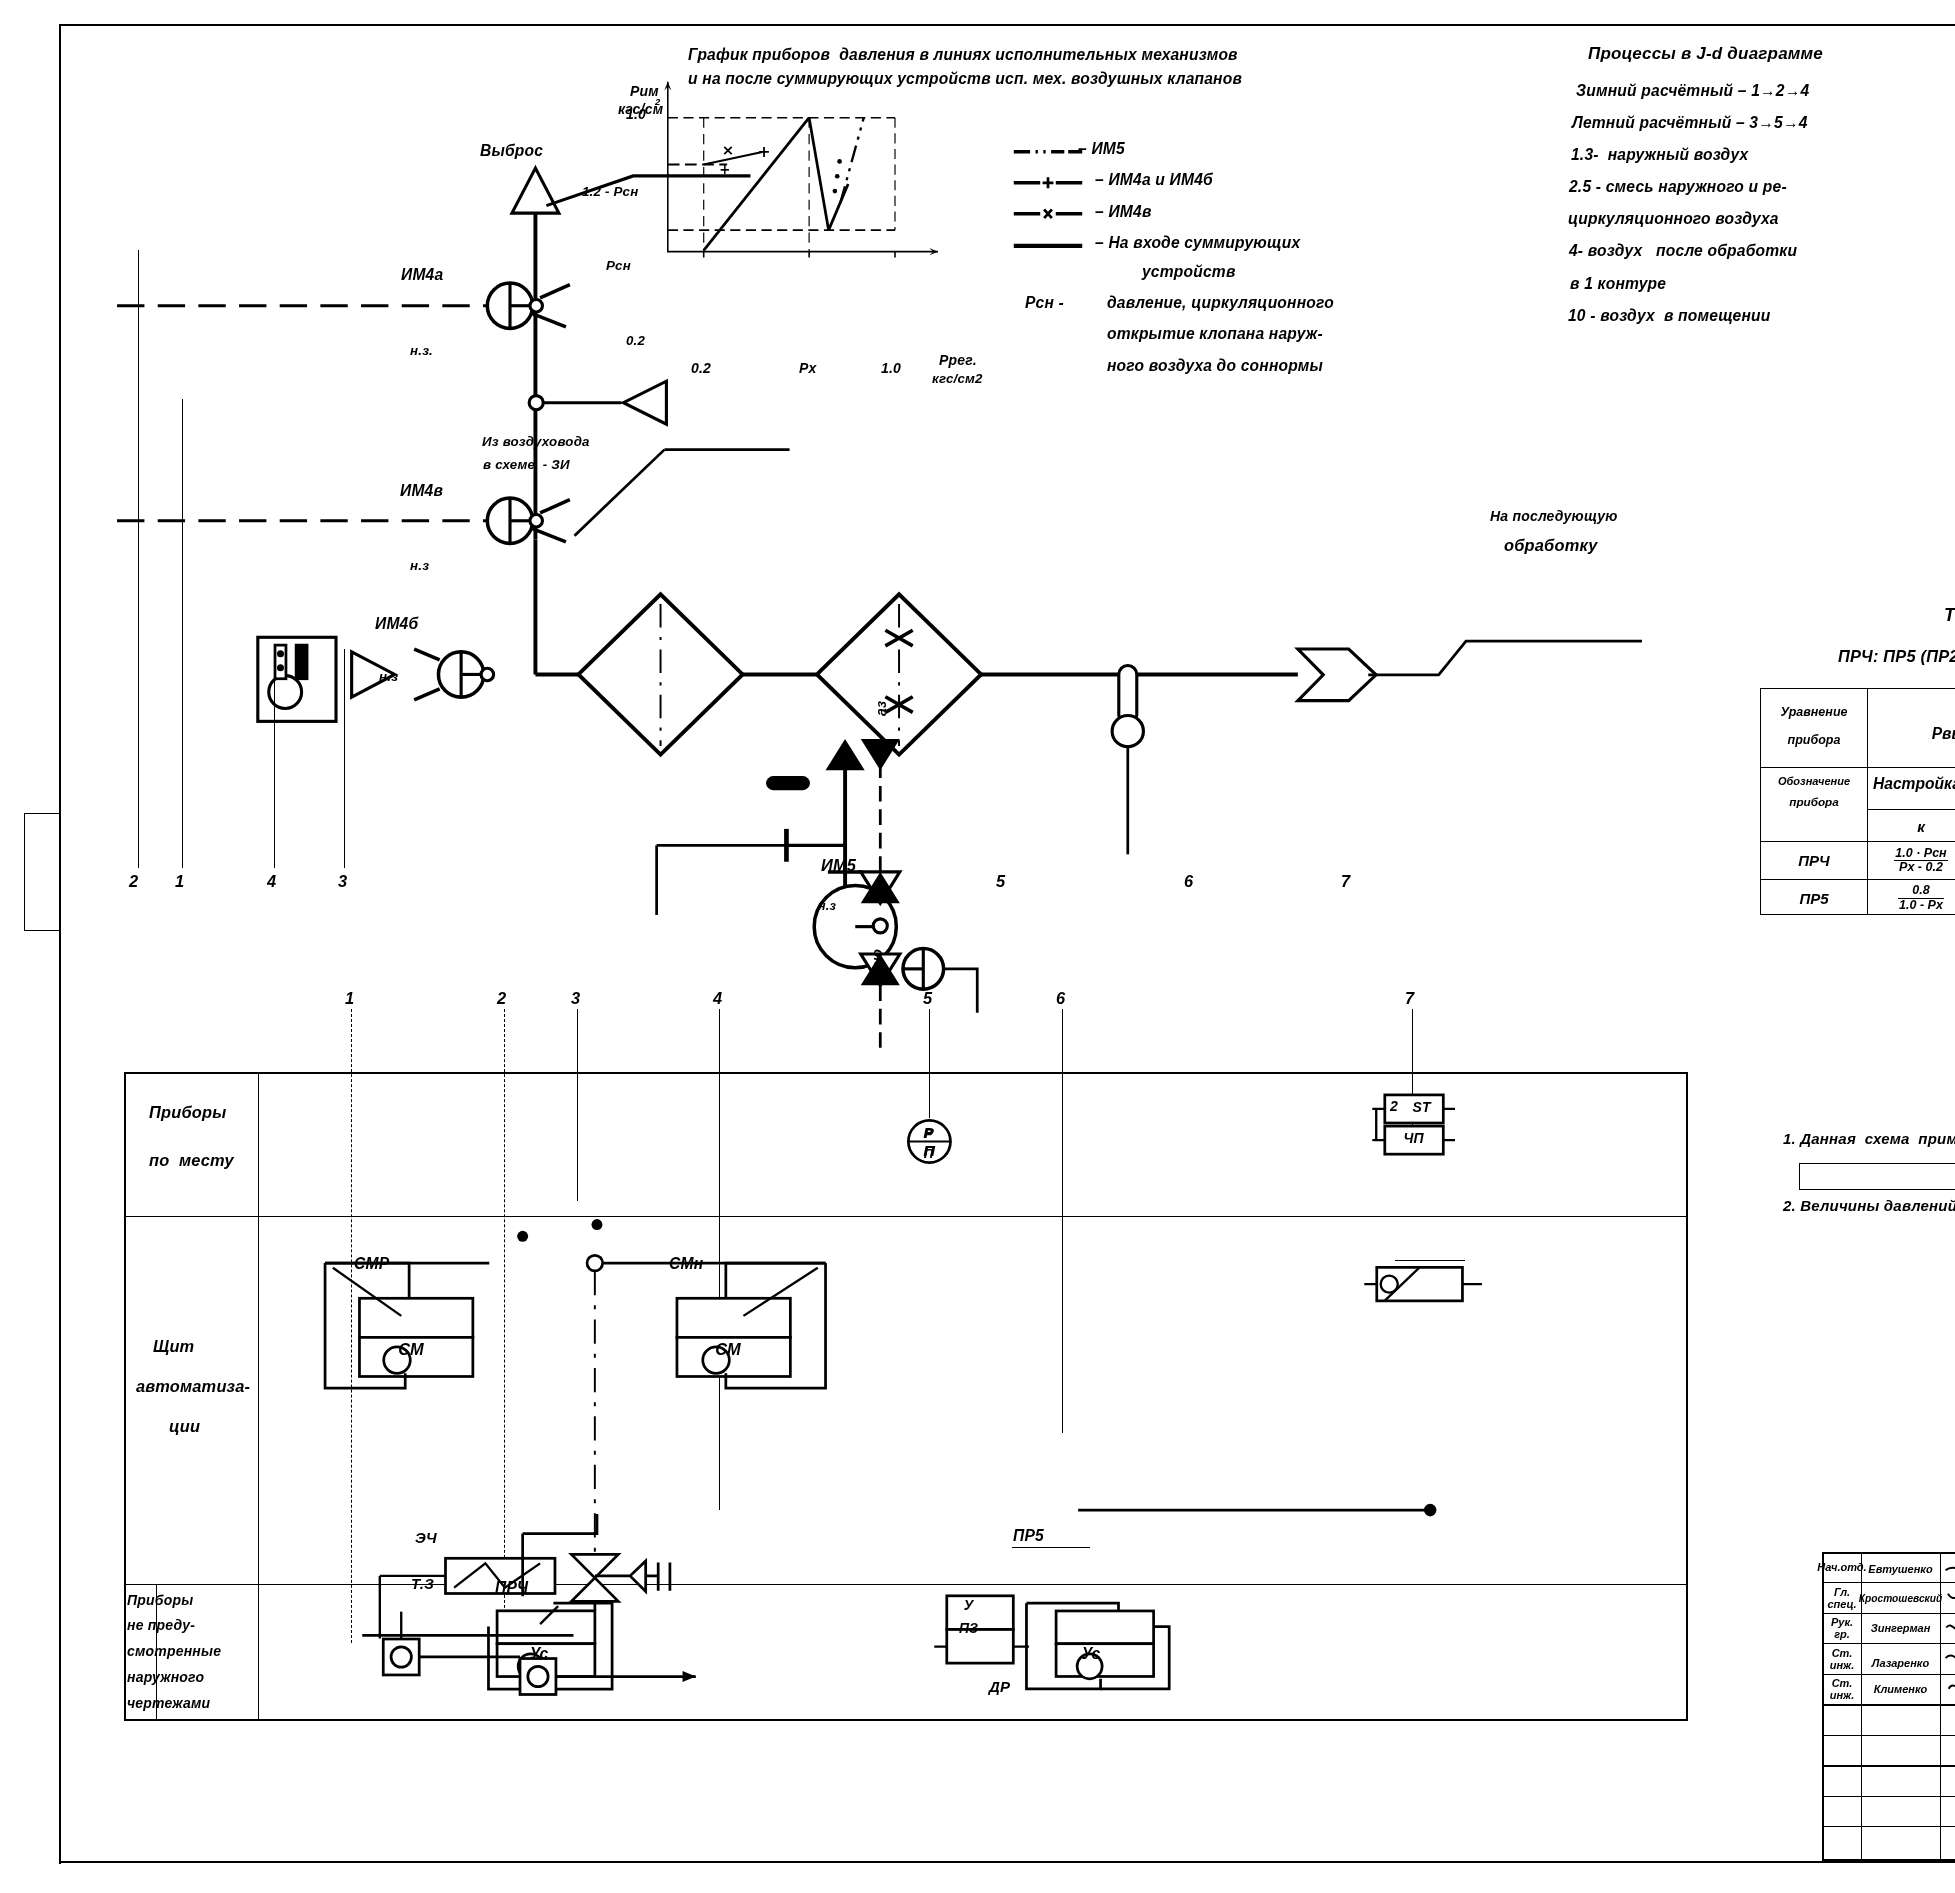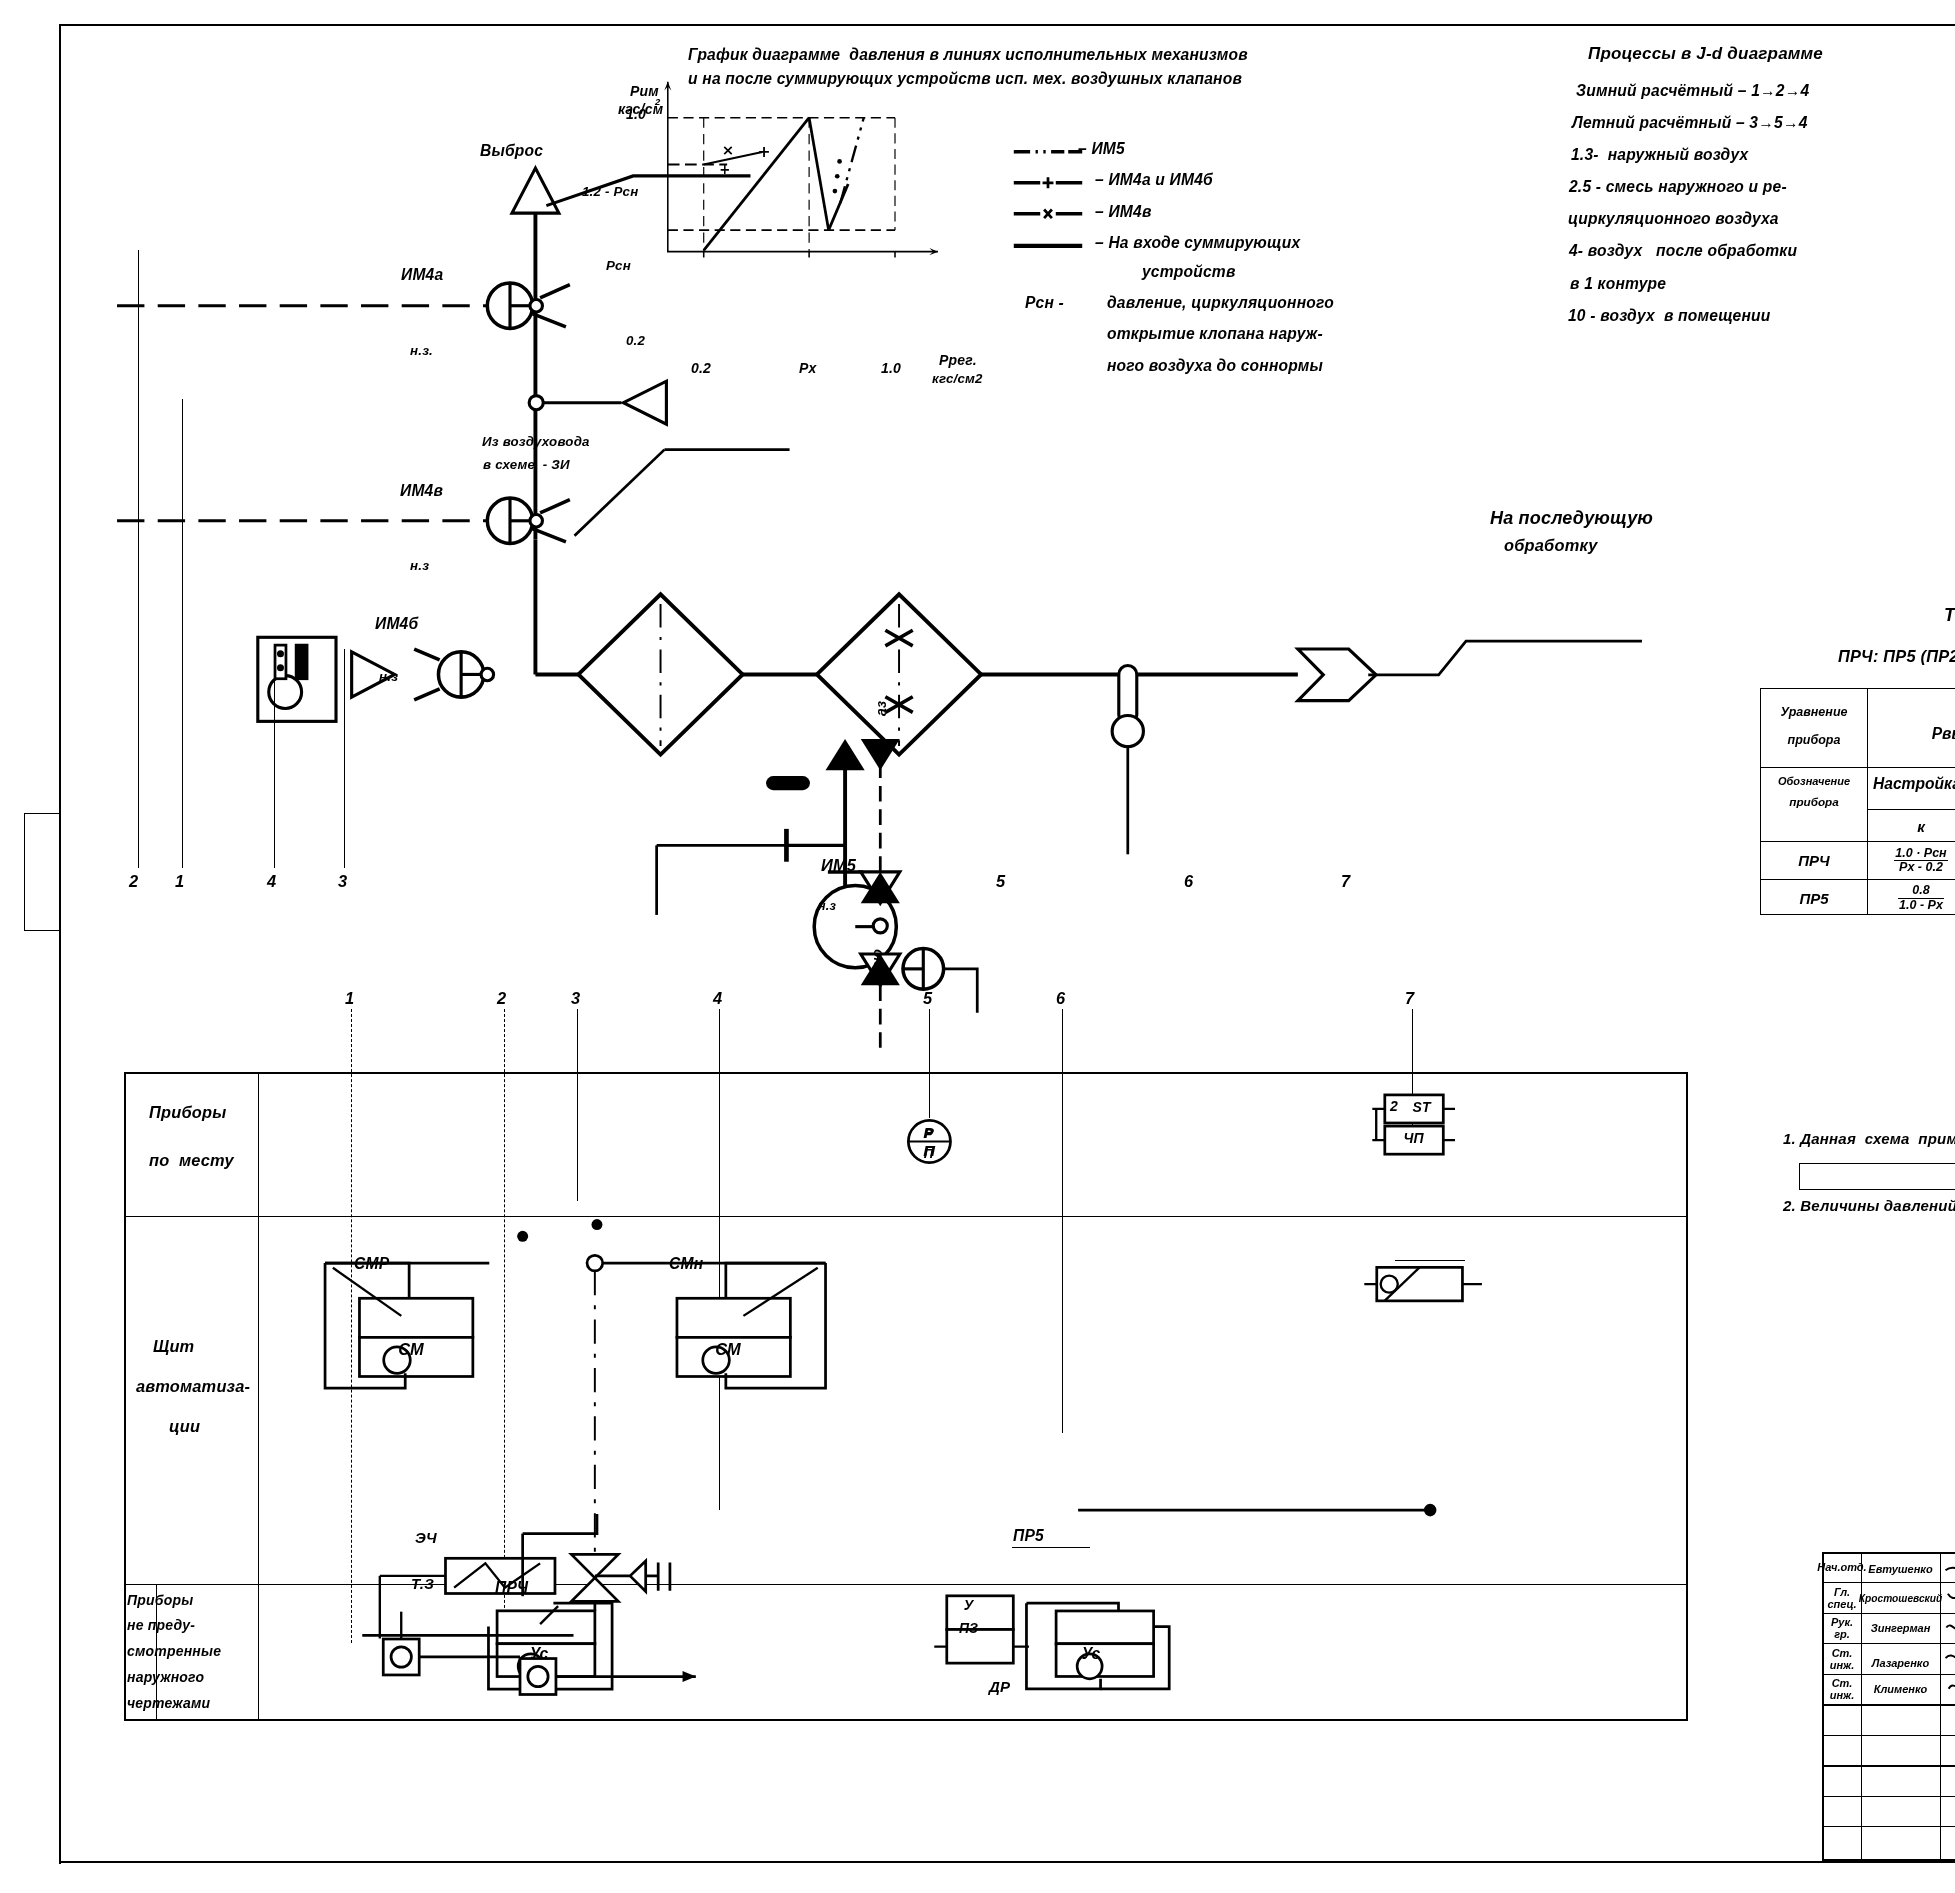--- a/index.html
+++ b/index.html
@@ -28,21 +28,21 @@
 <div class="sheet">
 
 <div class="ln hl-th" style="left:59px;top:23.5px;width:2651px;"></div>
 <div class="ln hl-th" style="left:59px;top:1861px;width:2651px;"></div>
 <div class="ln vl-th" style="left:59px;top:23.5px;height:1840px;"></div>
 
 <div class="ln hl" style="left:23.5px;top:813px;width:36px;"></div>
 <div class="ln vl" style="left:23.5px;top:813px;height:117px;"></div>
 <div class="ln hl" style="left:23.5px;top:930px;width:36px;"></div>
 
-<div class="txt" style="left:688px;top:46px;font-size:15.6px;">График диаграмме  давления в линиях исполнительных механизмов</div>
+<div class="txt" style="left:688px;top:46px;font-size:15.6px;">График приборов  давления в линиях исполнительных механизмов</div>
 <div class="txt" style="left:688px;top:70px;font-size:15.6px;">и на после суммирующих устройств исп. мех. воздушных клапанов</div>
 
 <div class="txt" style="left:630px;top:83px;font-size:14px;">Рим</div>
 <div class="txt" style="left:618px;top:101px;font-size:14px;">кгс/см</div>
 <div class="txt" style="left:655px;top:96px;font-size:9.4px;">2</div>
 
 <svg viewBox="0 0 760 520" style="left:645px;top:74px;width:297px;height:203px;">
 
   <path d="M58 20 L58 455 L750 455" fill="none" stroke="#000" stroke-width="4"></path>
   <path d="M58 20 l-9 22 l9 -10 l9 10 z" fill="#000"></path>
@@ -225,21 +225,21 @@
 <div class="txt" style="left:400px;top:482px;font-size:15.6px;">ИМ4в</div>
 <div class="txt" style="left:410px;top:558px;font-size:13.3px;">н.з</div>
 <div class="txt" style="left:482px;top:434px;font-size:13.3px;">Из воздуховода</div>
 <div class="txt" style="left:483px;top:457px;font-size:13.3px;">в схеме  - ЗИ</div>
 <div class="txt" style="left:375px;top:615px;font-size:15.6px;">ИМ4б</div>
 <div class="txt" style="left:379px;top:669px;font-size:13.3px;">н.з</div>
 <div class="txt" style="left:821px;top:856px;font-size:16.4px;">ИМ5</div>
 <div class="txt" style="left:818px;top:899px;font-size:12.5px;">н.з</div>
 <div class="txt" style="left:873px;top:716px;font-size:14px;transform:rotate(-90deg);transform-origin:left top;">аз</div>
 <div class="txt" style="left:869px;top:970px;font-size:14px;transform:rotate(-90deg);transform-origin:left top;">вю</div>
-<div class="txt" style="left:1490px;top:508px;font-size:18px;">На последующую</div>
+<div class="txt" style="left:1490px;top:508px;font-size:14px;">На последующую</div>
 <div class="txt" style="left:1504px;top:536px;font-size:16.4px;">обработку</div>
 
 <div class="ln vl" style="left:138px;top:250px;height:618px;"></div>
 <div class="txt" style="left:129px;top:872px;font-size:16.4px;">2</div>
 <div class="ln vl" style="left:182px;top:399px;height:469px;"></div>
 <div class="txt" style="left:175px;top:872px;font-size:16.4px;">1</div>
 <div class="ln vl" style="left:274px;top:649px;height:219px;"></div>
 <div class="txt" style="left:267px;top:872px;font-size:16.4px;">4</div>
 <div class="ln vl" style="left:344px;top:649px;height:219px;"></div>
 <div class="txt" style="left:338px;top:872px;font-size:16.4px;">3</div>

